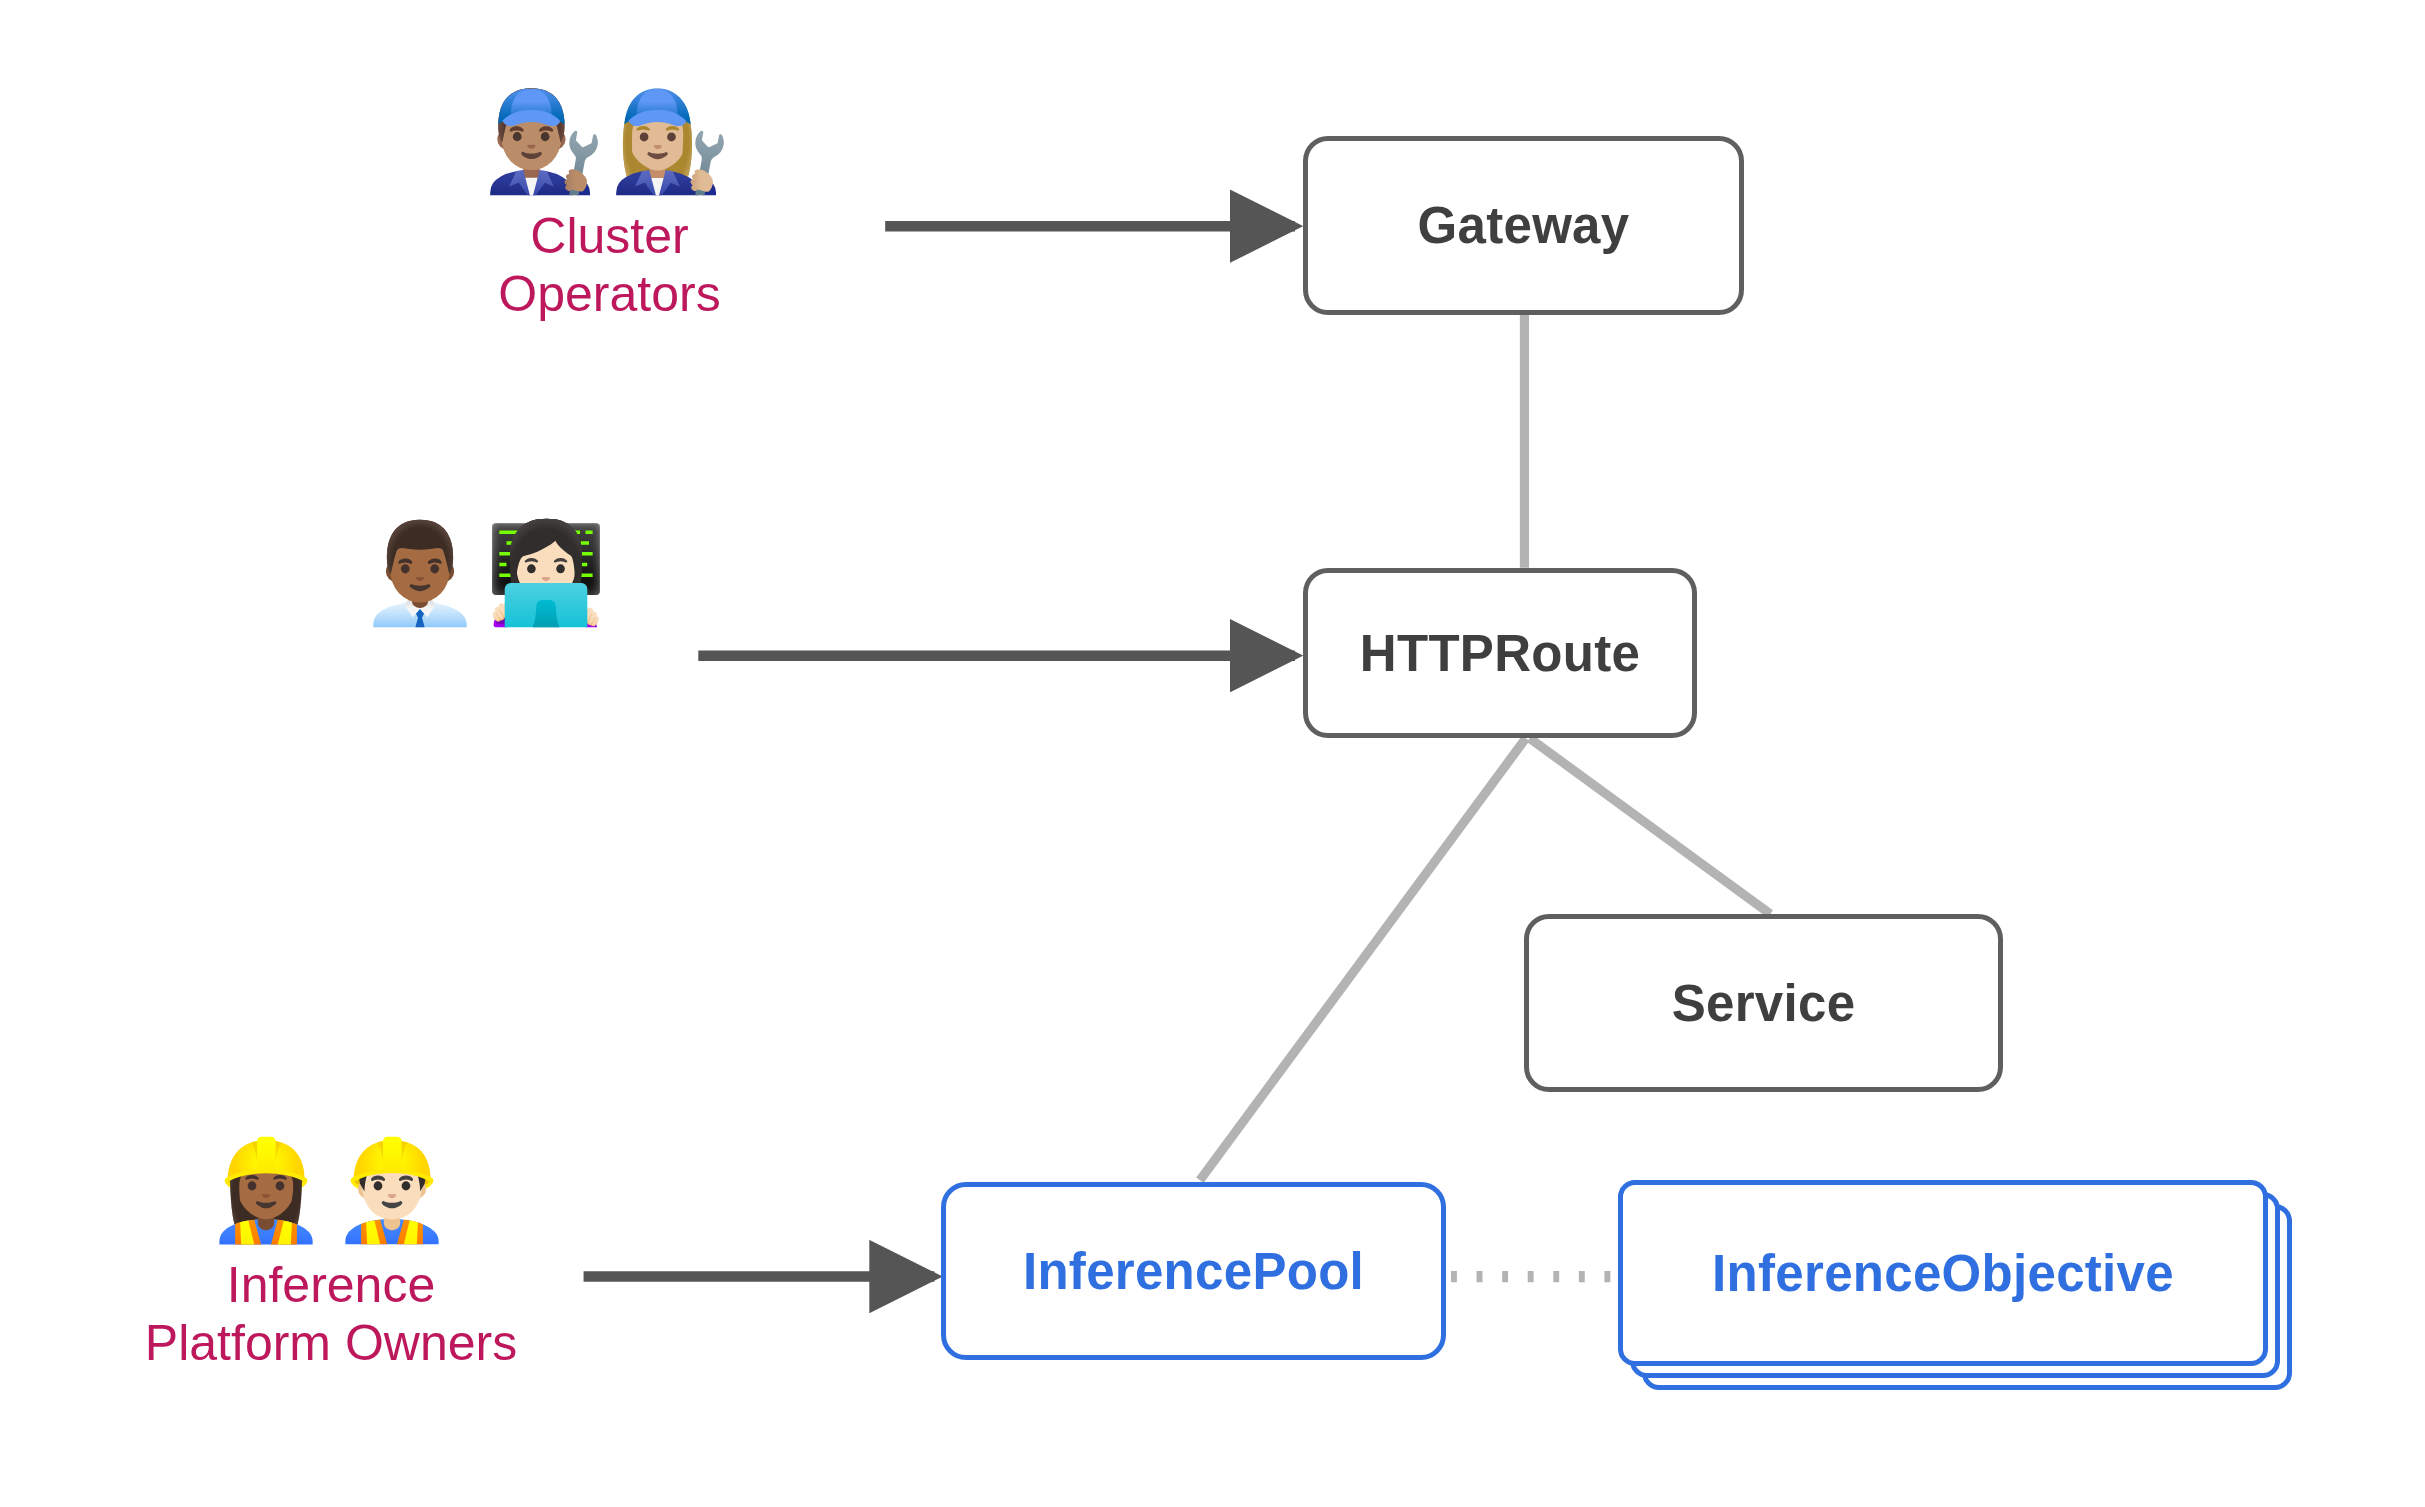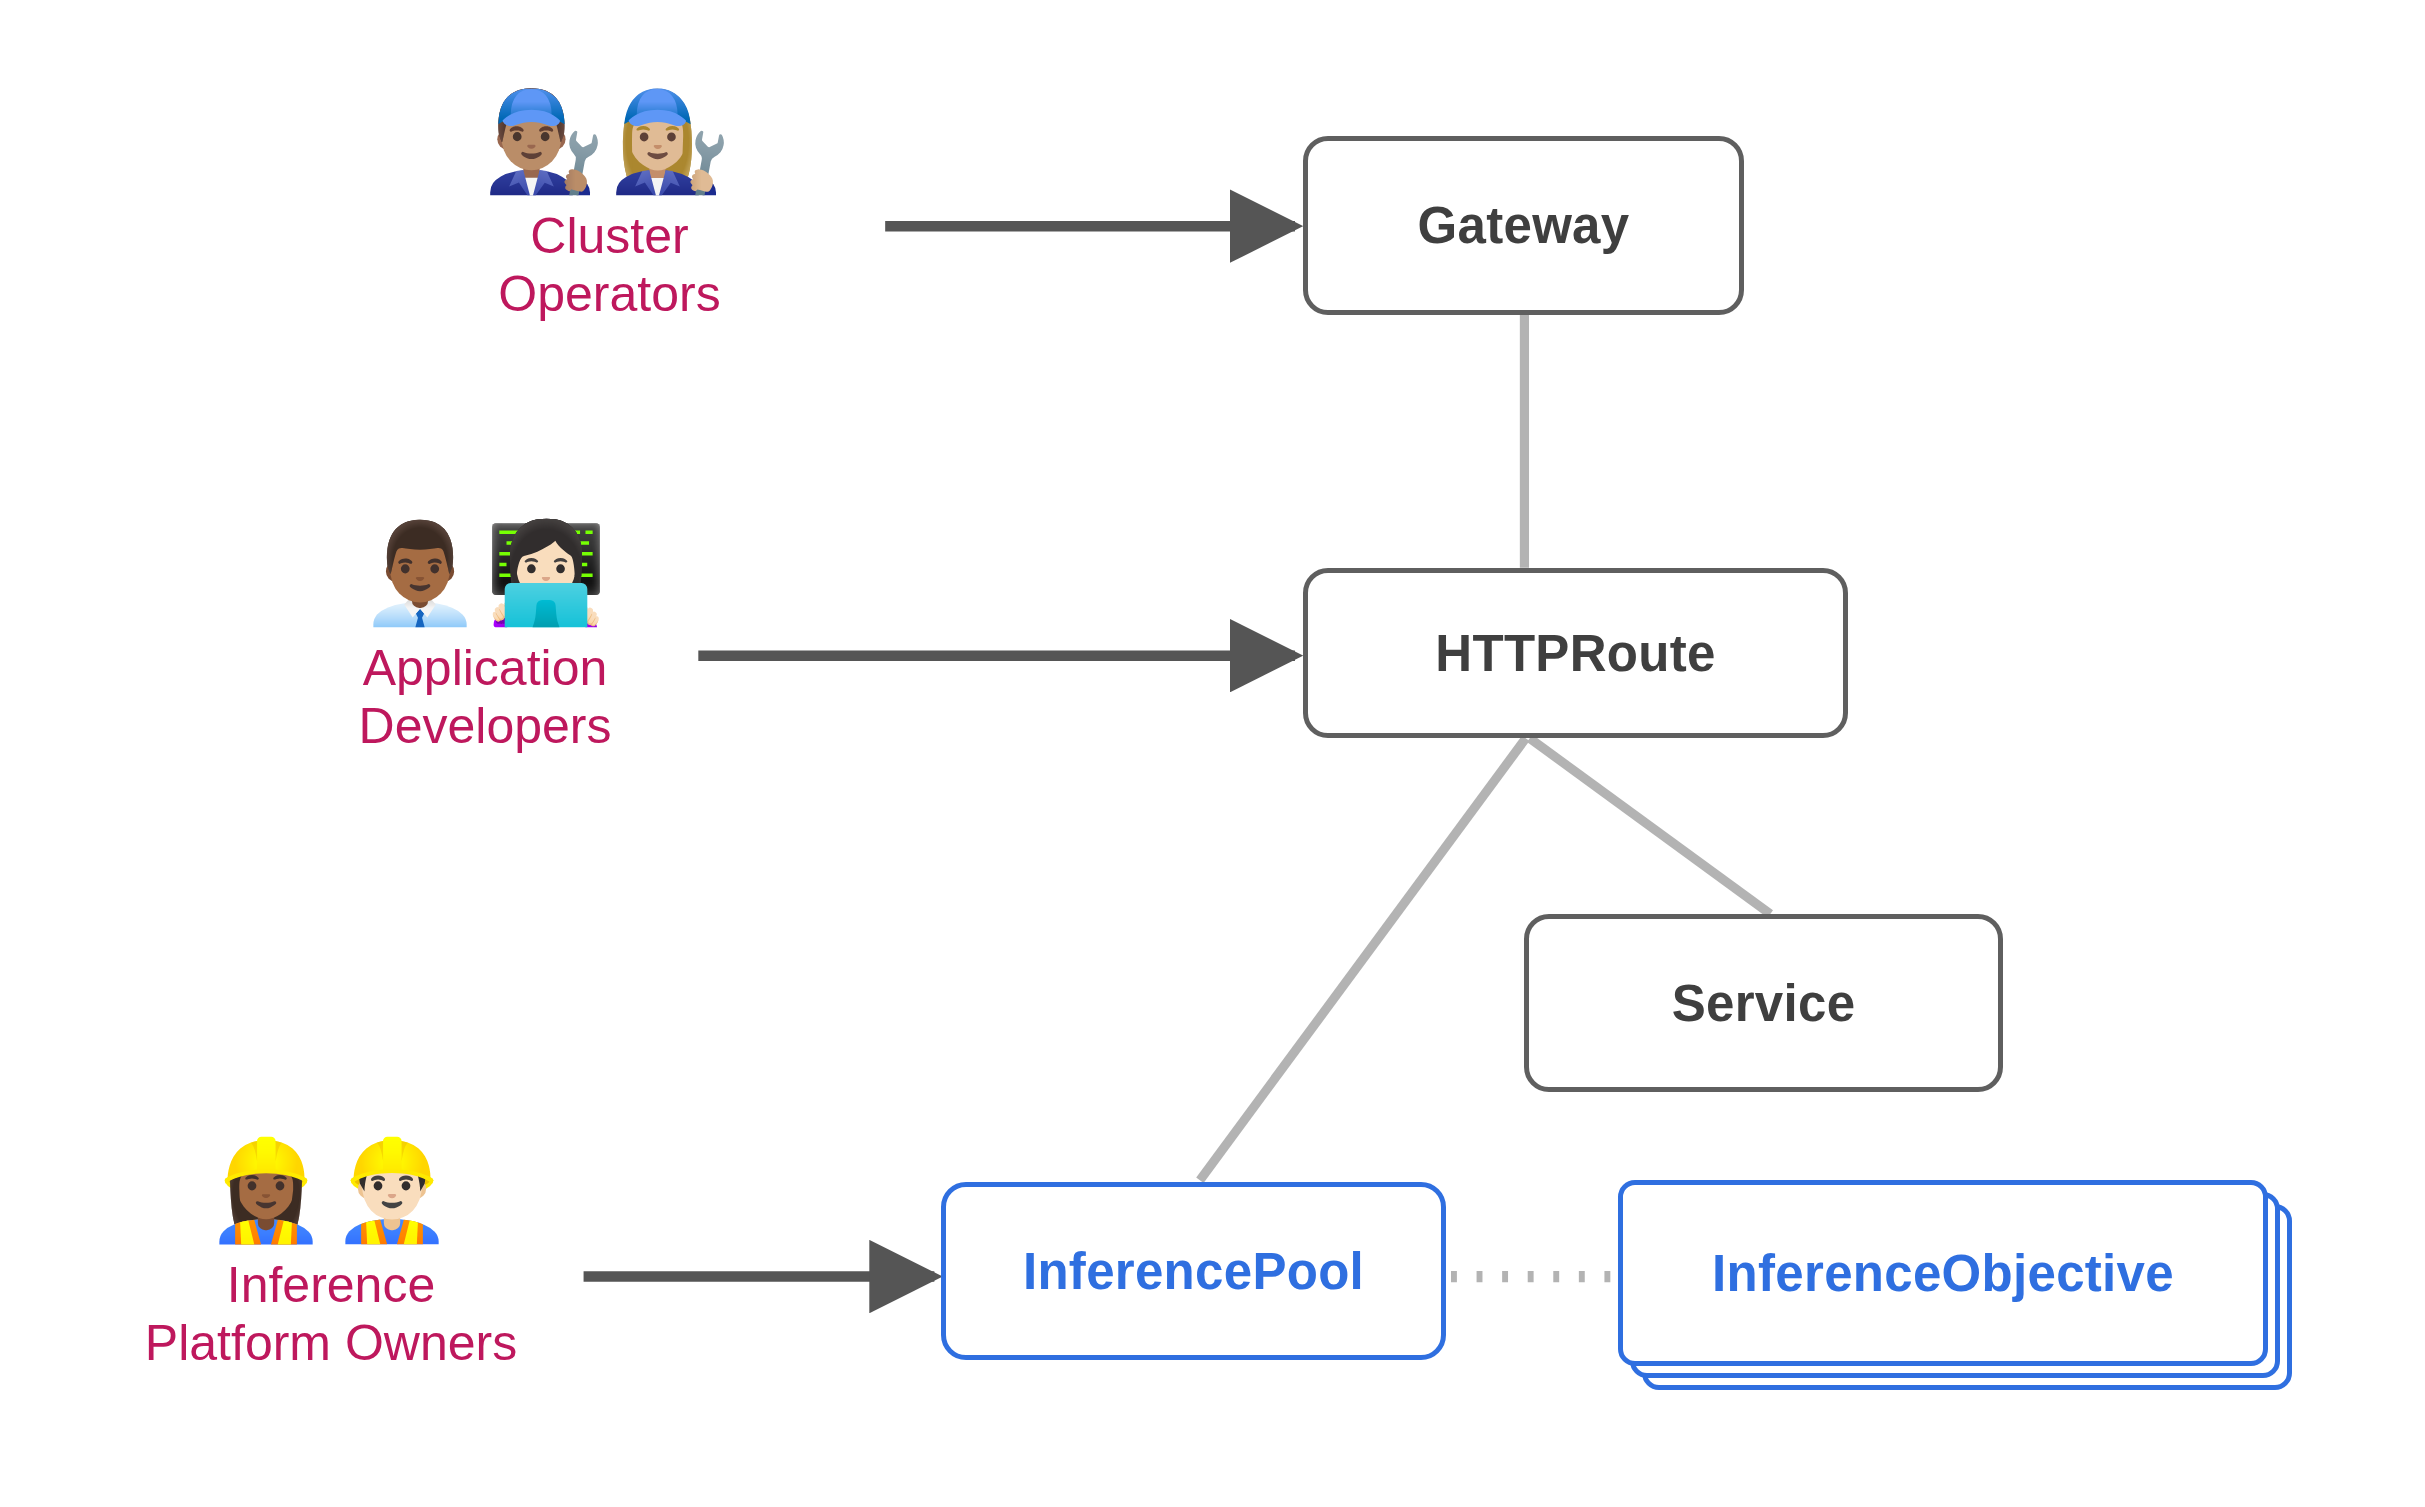--- a/index.html
+++ b/index.html
@@ -121,35 +121,33 @@
   </svg>
 
   <div class="persona" style="left:393px; top:92px; width:433px;">
     <div class="persona-emojis">👨🏽‍🔧👩🏼‍🔧</div>
     <div class="persona-label">Cluster
 Operators</div>
   </div>
 
   <div class="persona" style="left:249px; top:524px; width:472px;">
     <div class="persona-emojis">👨🏾‍💼👩🏻‍💻</div>
-    <div class="persona-label">Application
-Developers</div>
   </div>
 
   <div class="persona" style="left:72px; top:1141px; width:518px;">
     <div class="persona-emojis">👷🏾‍♀️👷🏻‍♂️</div>
     <div class="persona-label">Inference
 Platform Owners</div>
   </div>
 
   <div class="node node-grey" style="left:1303px; top:136px; width:441px; height:179px;">
     <span>Gateway</span>
   </div>
 
-  <div class="node node-grey" style="left:1303px; top:568px; width:545px; height:170px;">
+  <div class="node node-grey" style="left:1303px; top:568px; width:394px; height:170px;">
     <span>HTTPRoute</span>
   </div>
 
   <div class="node node-blue" style="left:941px; top:1182px; width:505px; height:178px;">
     <span>InferencePool</span>
   </div>
 
   <div class="node node-grey" style="left:1524px; top:914px; width:479px; height:178px;">
     <span>Service</span>
   </div>

